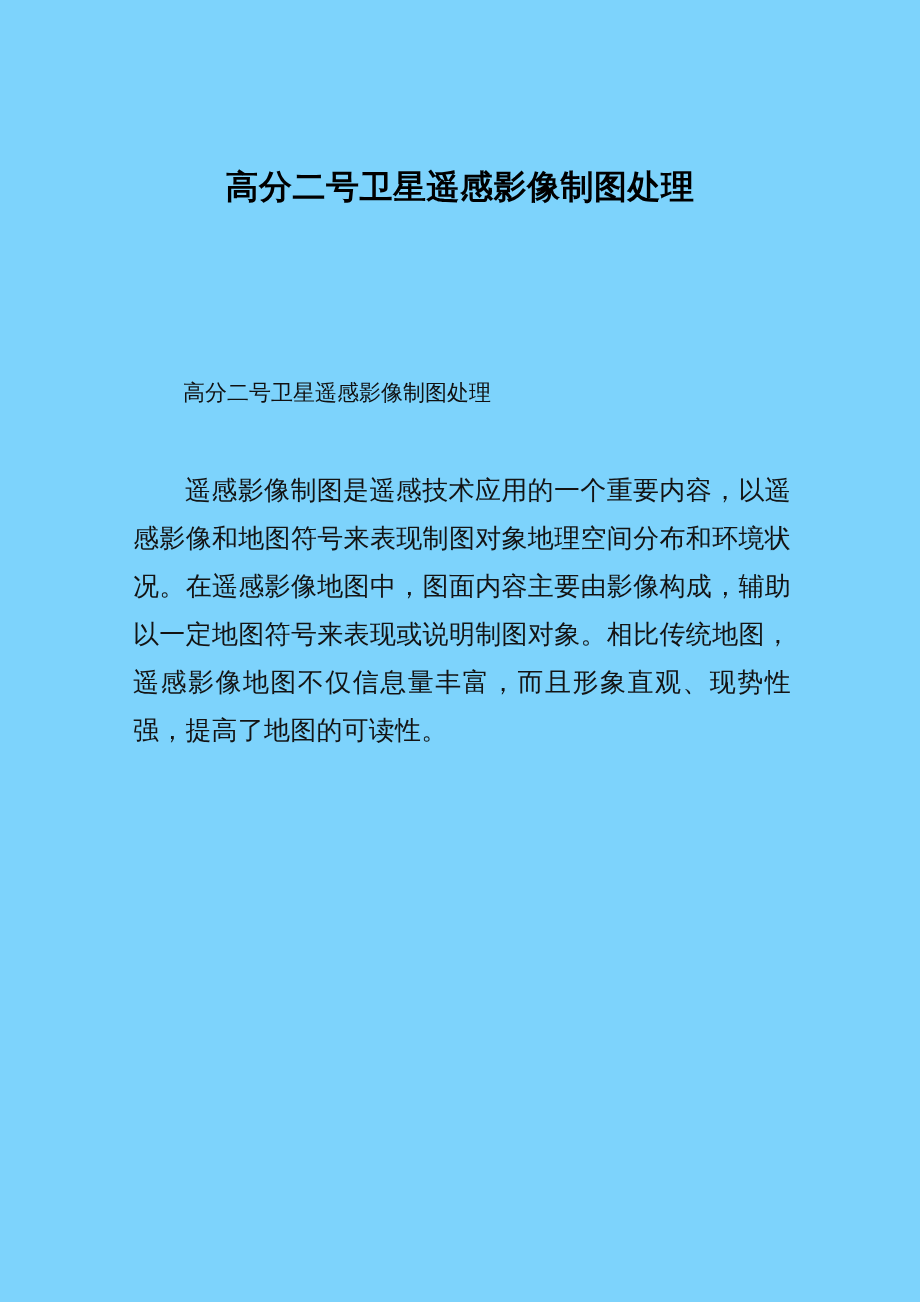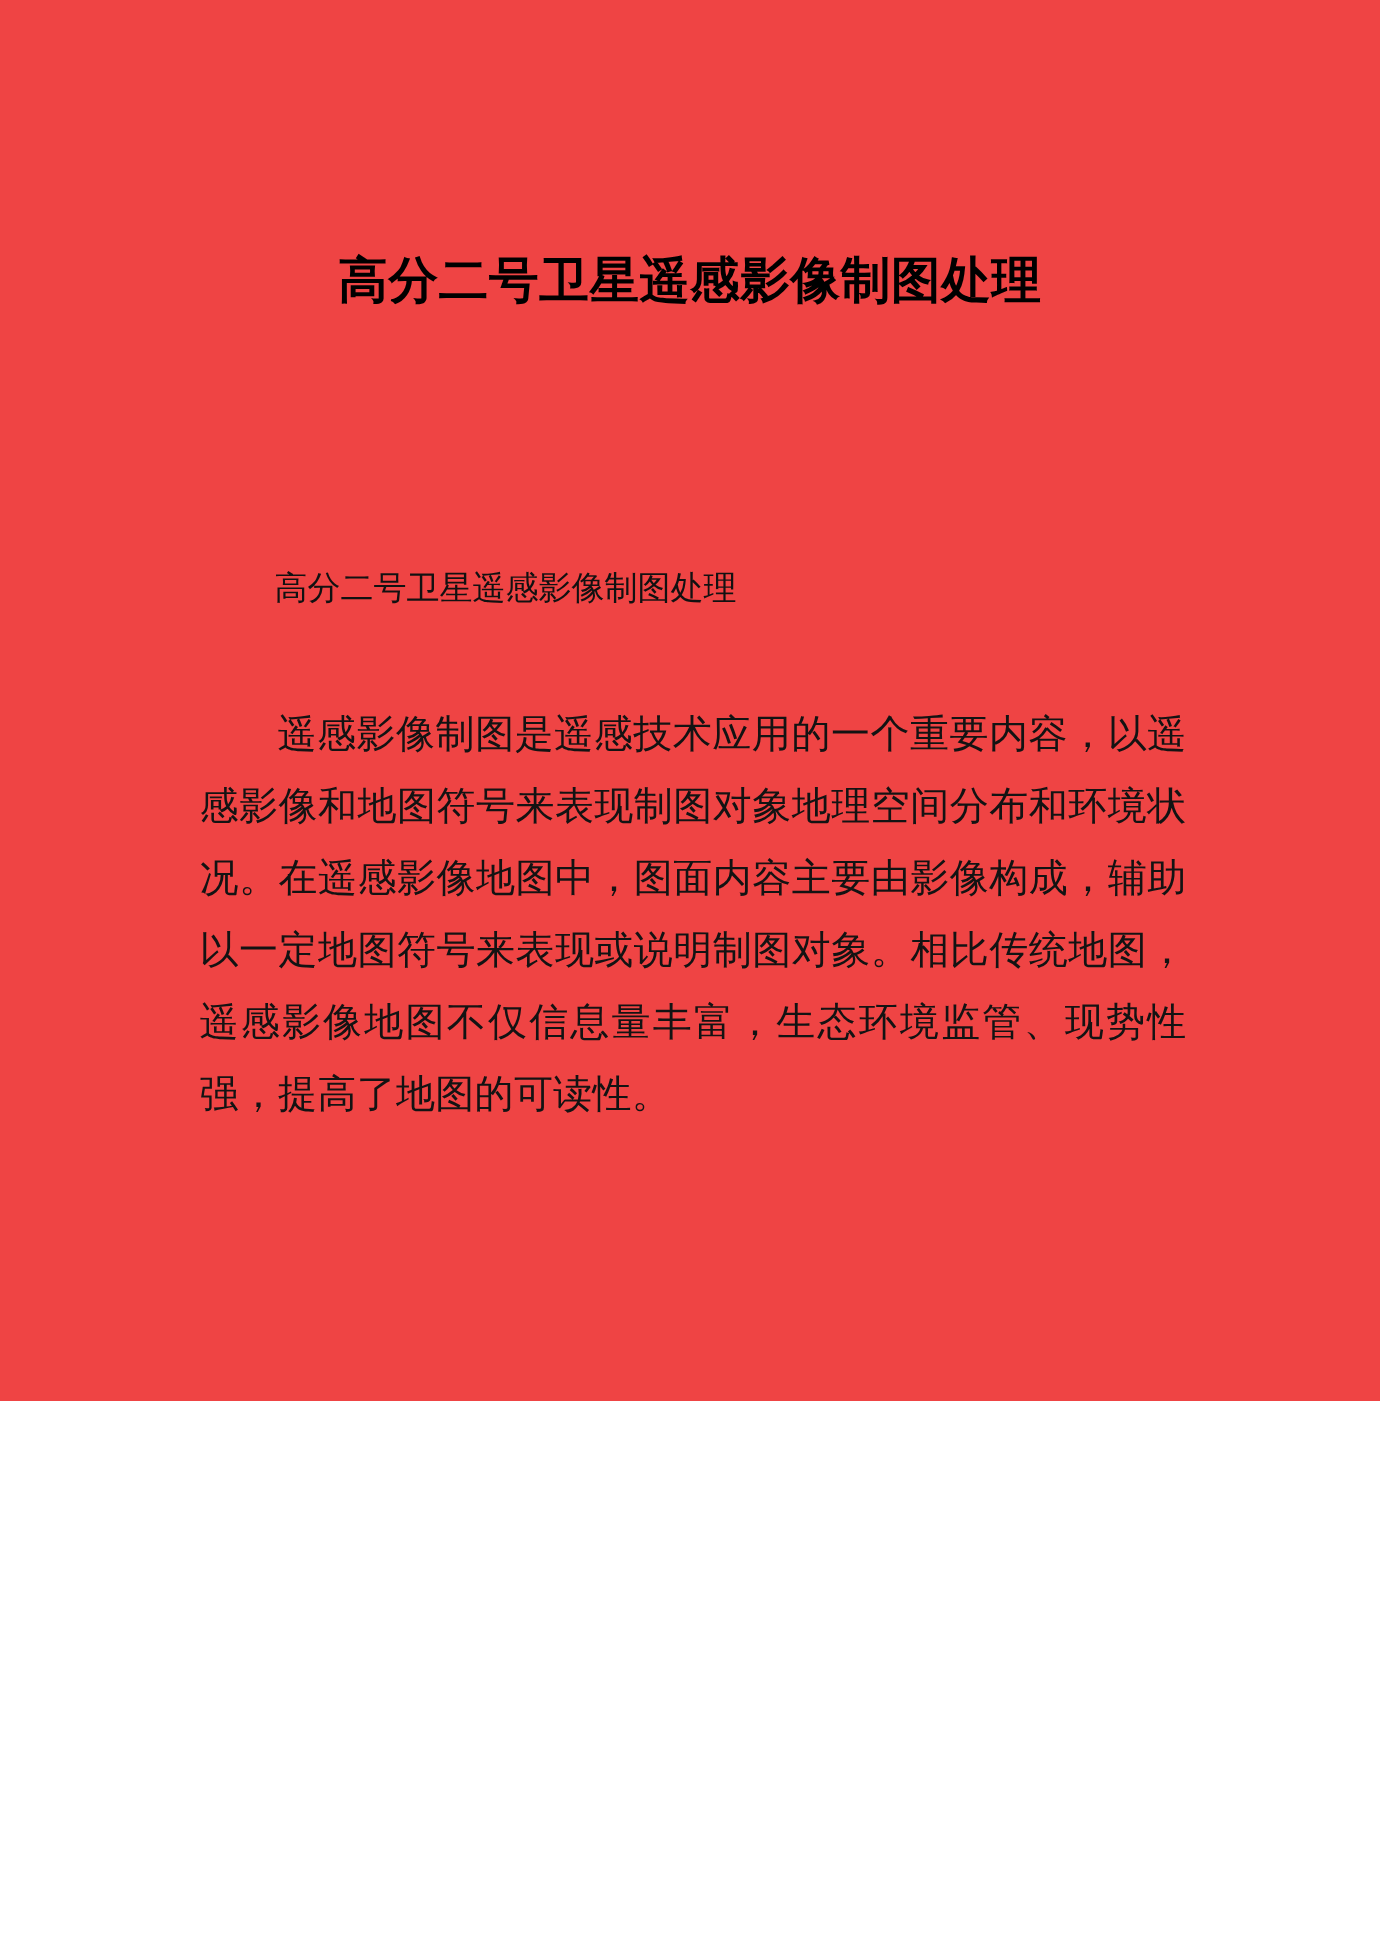--- a/index.html
+++ b/index.html
@@ -3,22 +3,22 @@
 <meta charset="utf-8">
 <style>
   html, body {
     margin: 0;
     padding: 0;
     background: #ffffff;
   }
   .page {
     position: relative;
     width: 920px;
-    height: 934px;
-    background: #ef4444;
+    height: 1302px;
+    background: #7dd3fc;
     overflow: hidden;
     font-family: "DejaVu Serif", serif;
     color: #000000;
     -webkit-font-smoothing: antialiased;
   }
 
   
   .doc-title {
     position: absolute;
     left: 0;
@@ -90,16 +90,16 @@
 <body>
 
 <div class="page">
 
   <h1 class="doc-title">高分二号卫星遥感影像制图处理</h1>
 
 
   <div class="doc-runhead">高分二号卫星遥感影像制图处理</div>
 
   <div class="body-col">
-    <p class="para">遥感影像制图是遥感技术应用的一个重要内容，以遥感影像和地图符号来表现制图对象地理空间分布和环境状况。在遥感影像地图中，图面内容主要由影像构成，辅助以一定地图符号来表现或说明制图对象。相比传统地图，遥感影像地图不仅信息量丰富，生态环境监管、现势性强，提高了地图的可读性。</p>
+    <p class="para">遥感影像制图是遥感技术应用的一个重要内容，以遥感影像和地图符号来表现制图对象地理空间分布和环境状况。在遥感影像地图中，图面内容主要由影像构成，辅助以一定地图符号来表现或说明制图对象。相比传统地图，遥感影像地图不仅信息量丰富，而且形象直观、现势性强，提高了地图的可读性。</p>
   </div>
 
 </div>
 
 </body></html>

